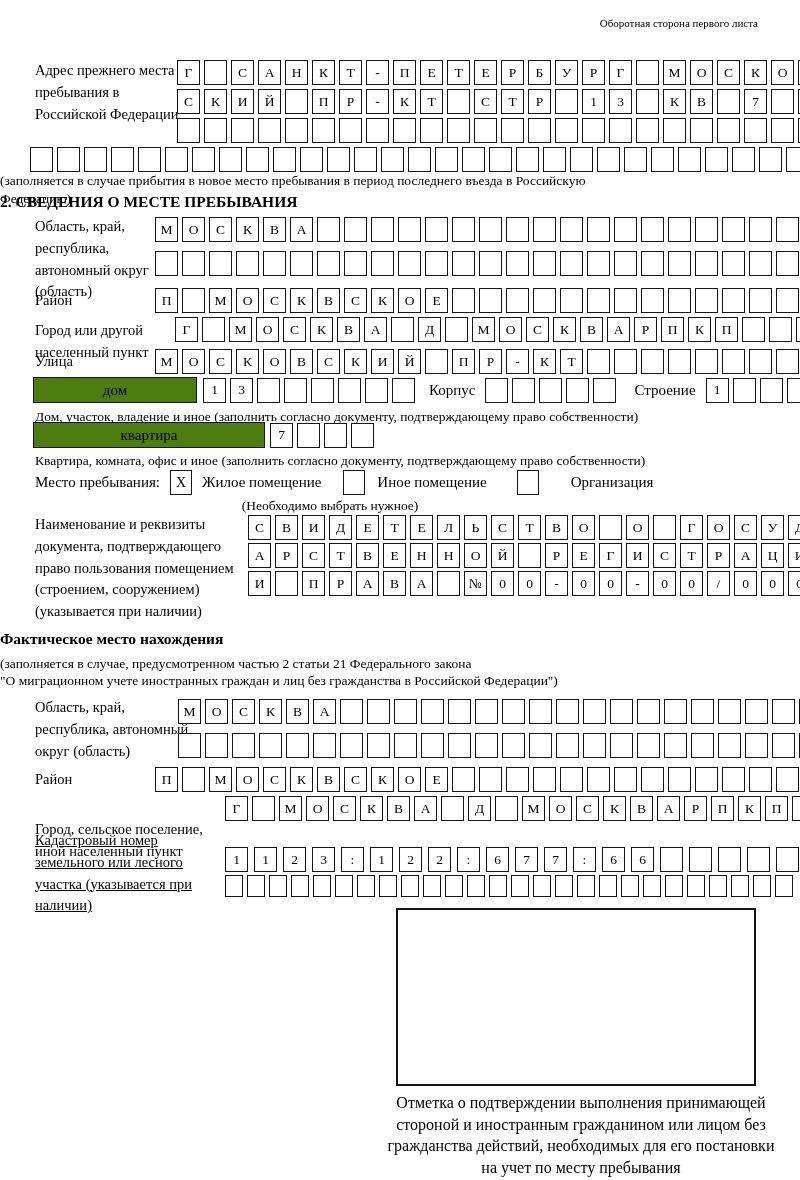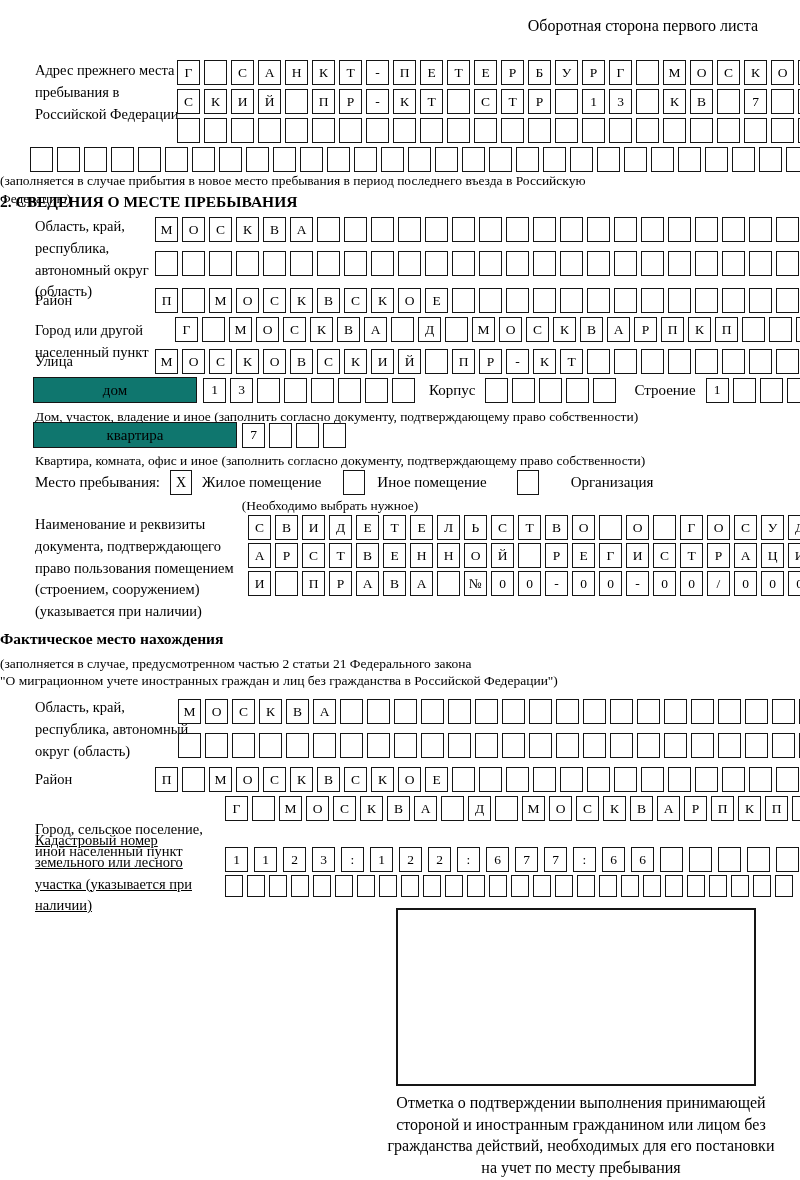--- a/index.html
+++ b/index.html
@@ -11,34 +11,34 @@
   .center{left:0;width:644px;text-align:left;}
   .title{font-weight:bold;font-size:15.5px;}
   .cellrow{display:flex;gap:4px;}
   .cell{flex:0 0 auto;width:21px;height:23px;border:1.6px solid #151515;
         display:flex;align-items:center;justify-content:center;
         font-size:13.5px;line-height:1;background:#fff;}
   .gap6 .cell{margin-right:2px;}
   .sm .cell{width:16px;height:20px;font-size:11px;}
   .sm{gap:4px;}
   .wbox{border:1.6px solid #151515;height:26px;display:flex;align-items:center;
-        justify-content:center;font-size:15px;background:#0f766e;box-sizing:border-box;}
+        justify-content:center;font-size:15px;background:#4d7c0f;box-sizing:border-box;}
   .inline-flex{display:flex;align-items:center;}
   .chk{width:20px;height:23px;border:1.6px solid #151515;display:inline-flex;
        align-items:center;justify-content:center;font-size:14px;flex:0 0 auto;}
   .stay{font-size:15px;}
   .stamp{border:2px solid #151515;background:#fff;}
   .capt{font-size:16px;line-height:1.35;text-align:center;}
 </style>
 </head>
 <body>
 
 <div class="page">
 
-  <div class="abs note" style="top:16px;right:42px;font-size:16px;">Оборотная сторона первого листа</div>
+  <div class="abs note" style="top:16px;right:42px;font-size:11px;">Оборотная сторона первого листа</div>
 
   <div class="abs lbl" style="left:35px;top:60px;width:150px;">Адрес прежнего места пребывания в Российской Федерации</div>
   <div class="abs cellrow" style="left:177px;top:60px;">
       <span class="cell">Г</span>
       <span class="cell"></span>
       <span class="cell">С</span>
       <span class="cell">А</span>
       <span class="cell">Н</span>
       <span class="cell">К</span>
       <span class="cell">Т</span>
@@ -309,21 +309,21 @@
     <div class="cellrow">
         <span class="cell">1</span>
         <span class="cell"></span>
         <span class="cell"></span>
         <span class="cell"></span>
       </div>
   </div>
   <div class="abs note" style="left:35px;top:408px;">Дом, участок, владение и иное (заполнить согласно документу, подтверждающему право собственности)</div>
 
   <div class="abs inline-flex" style="left:33px;top:422px;gap:5px;">
-    <div class="wbox" style="width:204px;">квартира</div>
+    <div class="wbox" style="width:232px;">квартира</div>
     <div class="cellrow">
         <span class="cell">7</span>
         <span class="cell"></span>
         <span class="cell"></span>
         <span class="cell"></span>
       </div>
   </div>
   <div class="abs note" style="left:35px;top:452px;">Квартира, комната, офис и иное (заполнить согласно документу, подтверждающему право собственности)</div>
 
   <div class="abs inline-flex stay" style="left:35px;top:470px;">

